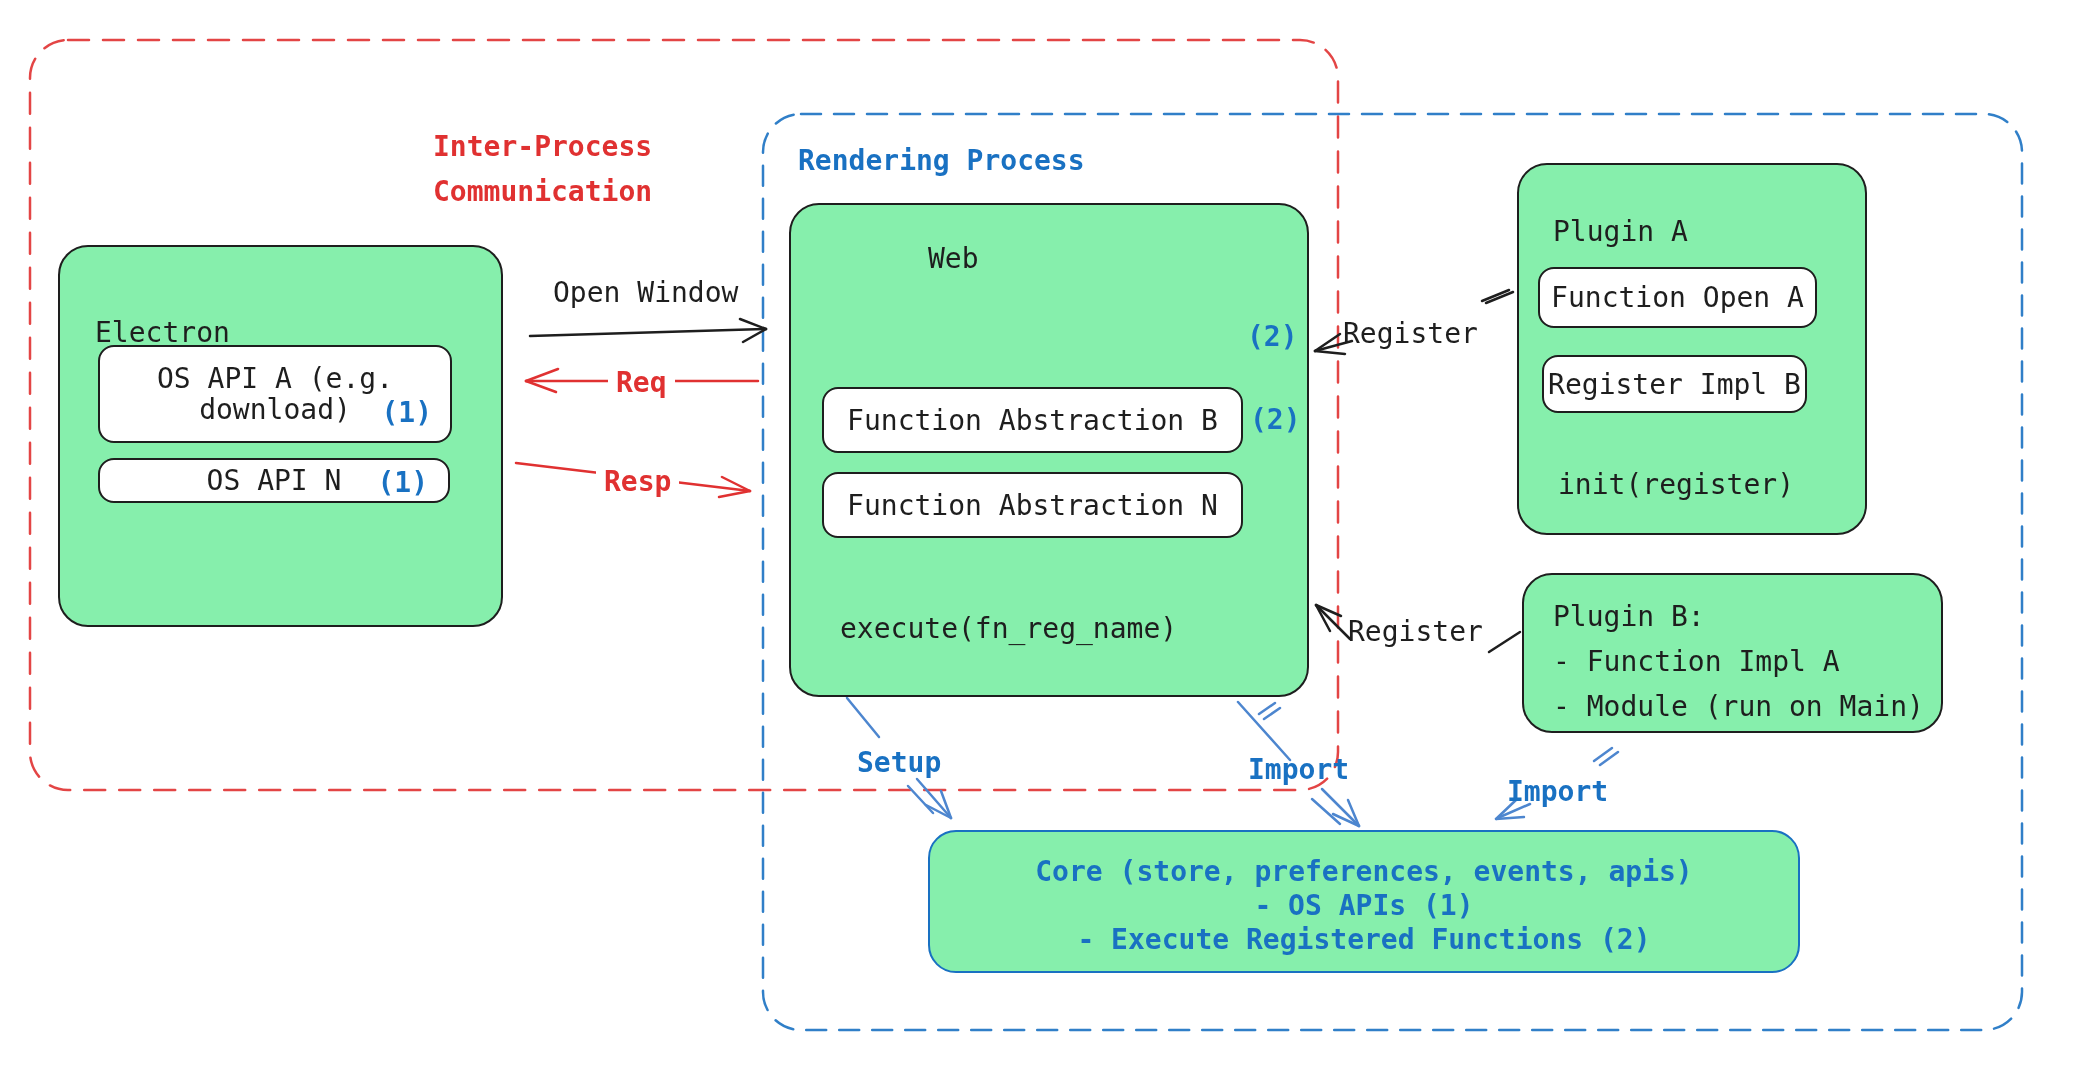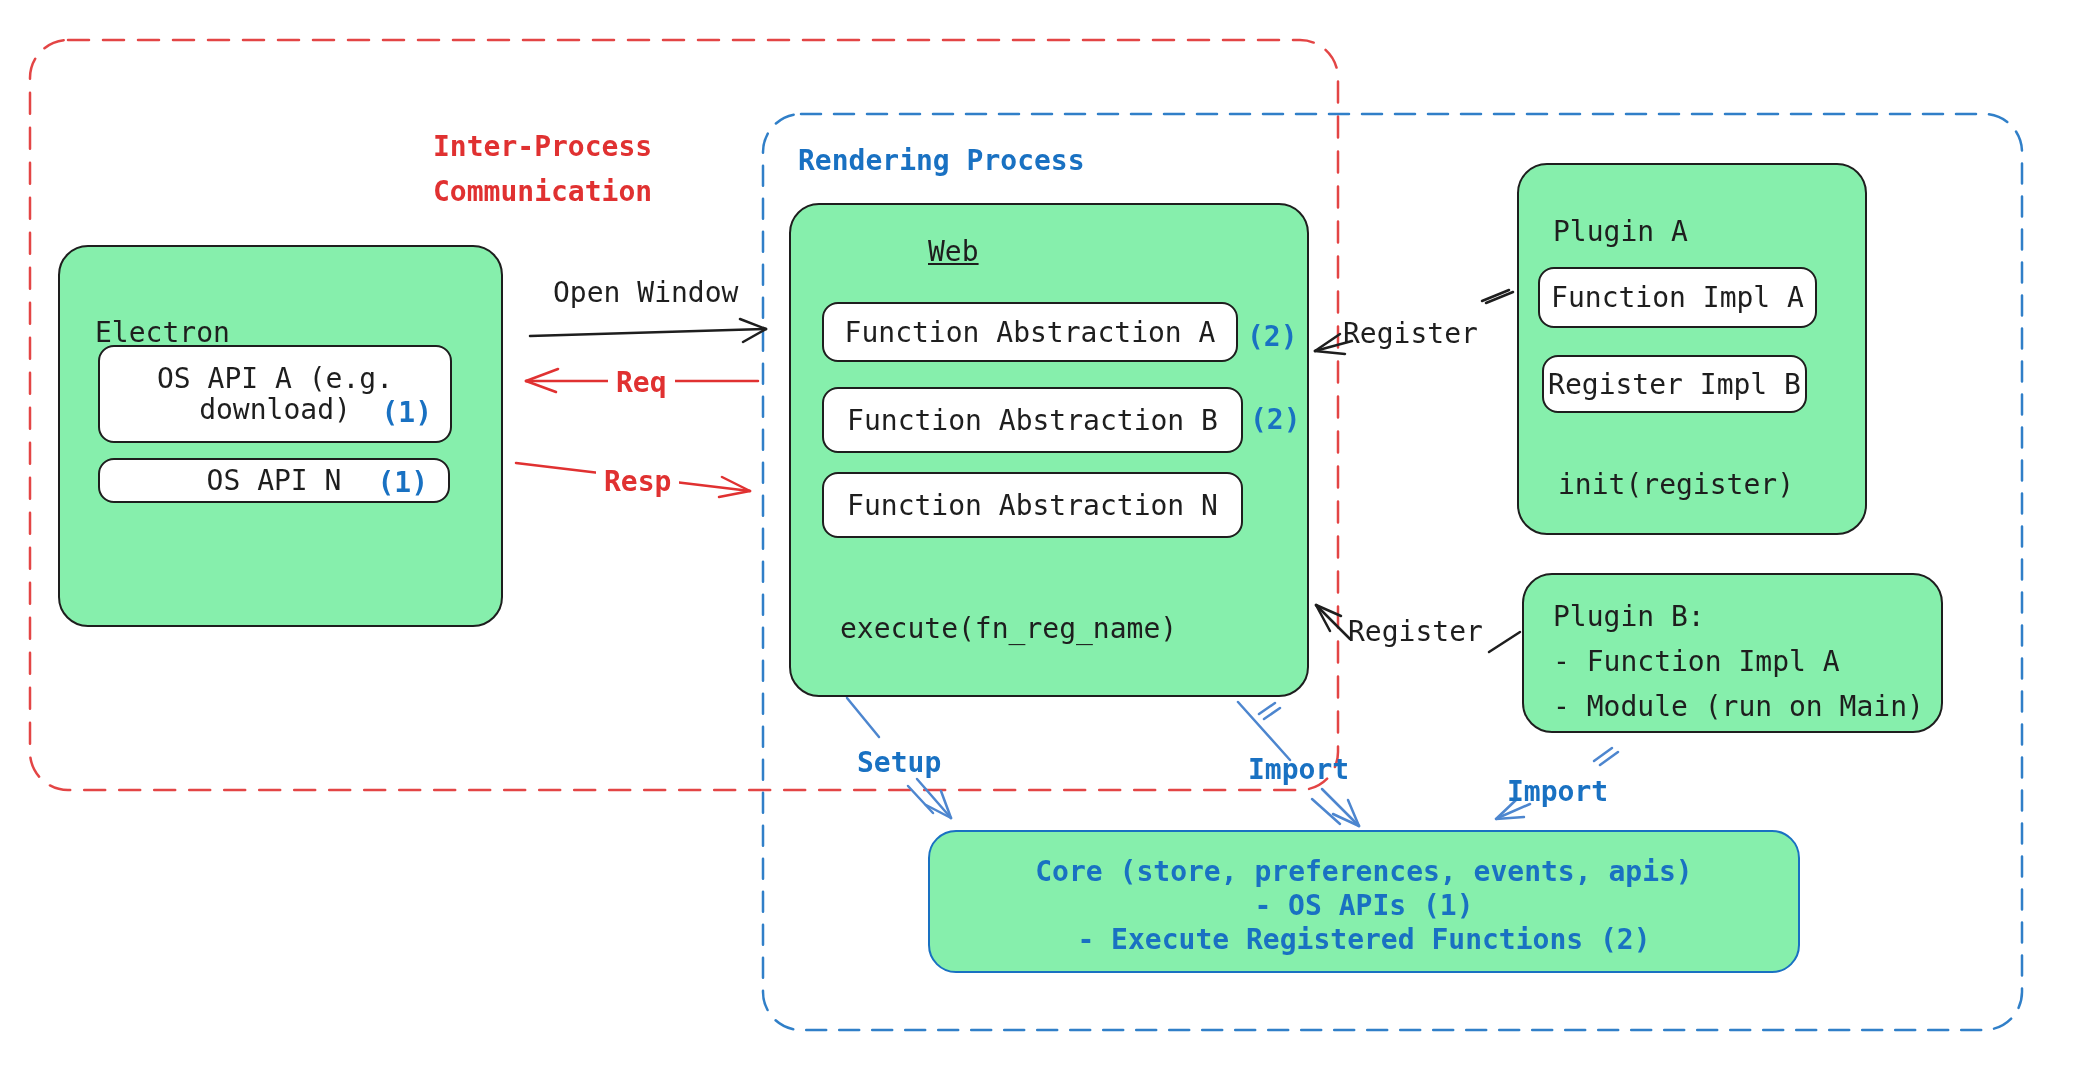--- a/index.html
+++ b/index.html
@@ -25,21 +25,21 @@
   #rendering-label{left:798px;top:144px;}
 
   #electron-box{left:58px;top:245px;width:445px;height:382px;}
   #electron-title{left:95px;top:281px;margin-top:35px;}
   #api-a-box{left:98px;top:345px;width:354px;height:98px;flex-direction:column;text-align:center;}
   #api-a-badge{position:absolute;right:18px;top:50px;font-size:28px;}
   #api-n-box{left:98px;top:458px;width:352px;height:45px;}
   #api-n-badge{position:absolute;right:20px;top:7px;font-size:28px;}
 
   #web-box{left:789px;top:203px;width:520px;height:494px;}
-  #web-title{left:928px;top:235px;text-decoration:underline;}
+  #web-title{left:928px;top:242px;}
   #fa-a-box{left:822px;top:302px;width:416px;height:60px;}
   #fa-b-box{left:822px;top:387px;width:421px;height:66px;}
   #fa-n-box{left:822px;top:472px;width:421px;height:66px;}
   #fa-a-badge{left:1247px;top:320px;}
   #fa-b-badge{left:1250px;top:403px;}
   #execute-label{left:840px;top:612px;}
 
   #plugin-a-box{left:1517px;top:163px;width:350px;height:372px;}
   #plugin-a-title{left:1553px;top:215px;}
   #impl-a-box{left:1538px;top:267px;width:279px;height:61px;}
@@ -138,37 +138,34 @@
     <span>download)</span>
     <span class="badge" id="api-a-badge">(1)</span>
   </div>
   <div class="ibox" id="api-n-box">
     <span>OS API N</span>
     <span class="badge" id="api-n-badge">(1)</span>
   </div>
 
   <div class="box" id="web-box"></div>
   <div class="lbl" id="web-title">Web</div>
-  <div class="ibox" id="fa-a-box">
-    <span>Function Abstraction A</span>
-  </div>
   <div class="lbl badge" id="fa-a-badge">(2)</div>
   <div class="ibox" id="fa-b-box">
     <span>Function Abstraction B</span>
   </div>
   <div class="lbl badge" id="fa-b-badge">(2)</div>
   <div class="ibox" id="fa-n-box">
     <span>Function Abstraction N</span>
   </div>
   <div class="lbl" id="execute-label">execute(fn_reg_name)</div>
 
   <div class="box" id="plugin-a-box"></div>
   <div class="lbl" id="plugin-a-title">Plugin A</div>
   <div class="ibox" id="impl-a-box">
-    <span>Function Impl A</span>
+    <span>Function Open A</span>
   </div>
   <div class="ibox" id="impl-b-box">
     <span>Register Impl B</span>
   </div>
   <div class="lbl" id="init-label">init(register)</div>
 
   <div class="box" id="plugin-b-box"></div>
   <div class="lbl" id="plugin-b-text">Plugin B:
 - Function Impl A
 - Module (run on Main)</div>

